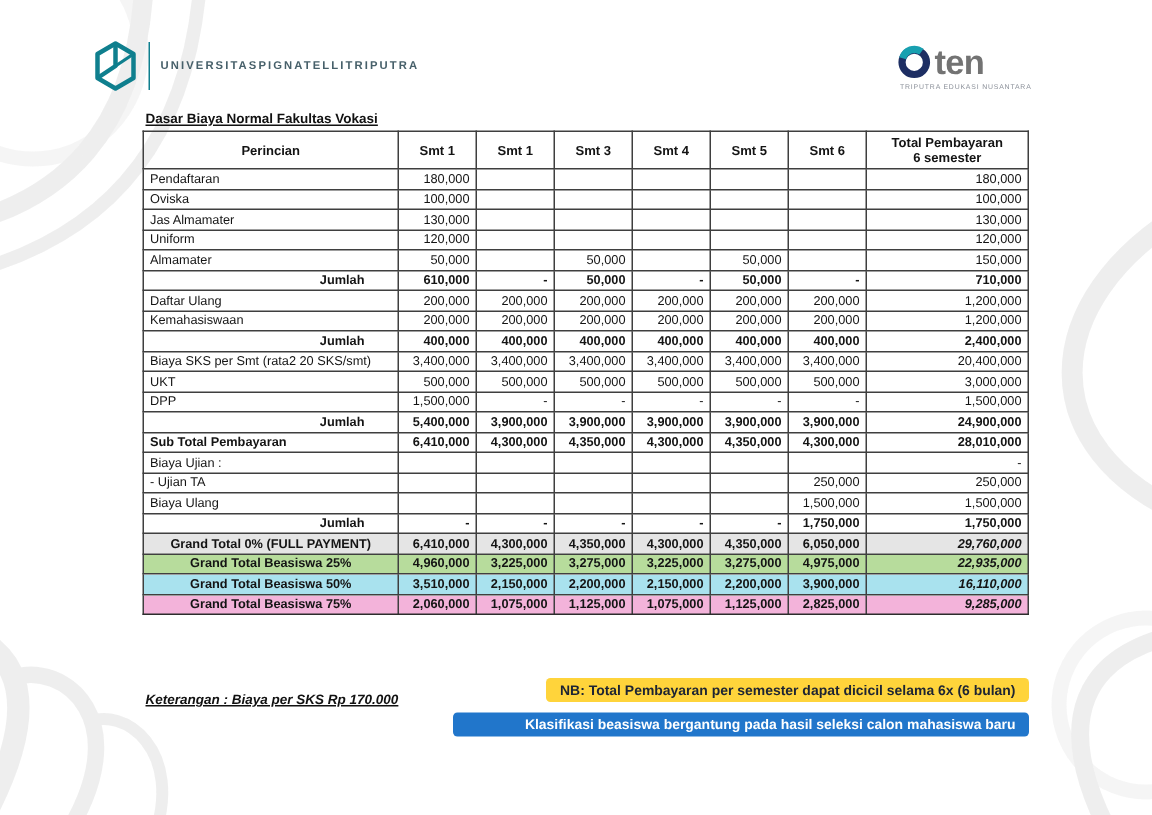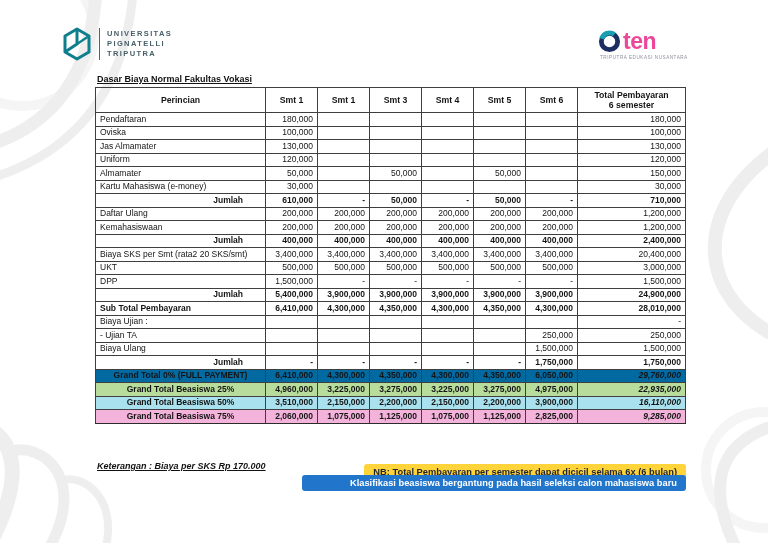--- a/index.html
+++ b/index.html
@@ -5,26 +5,26 @@
   * { margin:0; padding:0; box-sizing:border-box; }
   html,body { width:768px; height:543px; }
   body { font-family:"Liberation Sans", sans-serif; background:#fff; overflow:hidden; }
   .page { position:relative; width:768px; height:543px; background:#fff; overflow:hidden; }
   .bg-svg { position:absolute; left:0; top:0; z-index:0; }
   .content { position:absolute; left:0; top:0; width:768px; height:543px; z-index:1; }
 
   
   .uni-logo { position:absolute; left:62px; top:27px; display:flex; align-items:center; gap:7px; }
   .uni-divider { width:1px; height:32px; background:#0f7f8e; }
-  .uni-text { display:flex; flex-direction:column; justify-content:center; }
+  .uni-text { display:flex; flex-direction:row; justify-content:center; }
   .uni-text span { font-size:7.5px; font-weight:bold; letter-spacing:1.4px; color:#47606a; line-height:1.35; }
 
   .ten-logo { position:absolute; right:60px; top:30px; width:110px; }
   .ten-row { display:flex; align-items:center; gap:2px; }
-  .ten-word { font-size:23px; font-weight:bold; color:#ec4899; letter-spacing:-0.5px; line-height:1; }
+  .ten-word { font-size:23px; font-weight:bold; color:#737373; letter-spacing:-0.5px; line-height:1; }
   .ten-sub { font-size:4.6px; color:#8a8f98; letter-spacing:0.55px; margin-top:2px; margin-left:2px; white-space:nowrap; }
 
   
   .tbl-title { position:absolute; left:97px; top:74px; font-size:9px; font-weight:bold; color:#111;
                text-decoration:underline; }
 
   
   .fee-table-wrap { position:absolute; left:95px; top:87px; }
   table { border-collapse:collapse; table-layout:fixed; width:590px; color:#141414; }
   th, td { border:1px solid #3f3f3f; overflow:hidden; white-space:nowrap; }
@@ -41,21 +41,21 @@
   tr.grand td.total { font-style:italic; }
   tr.grand0 td { border-top:1.5px solid #2c2c2c; }
   tr.grand75 td { border-bottom:1.5px solid #2c2c2c; }
   table { border:1.5px solid #2c2c2c; }
 
   
   .keterangan { position:absolute; left:97px; top:461px; font-size:9px; font-weight:bold; font-style:italic;
                 color:#111; text-decoration:underline; }
   .note { position:absolute; right:82px; border-radius:3px; padding:3px 9px; font-size:9.3px; font-weight:bold;
           white-space:nowrap; }
-  .nb-note { top:464px; color:#1d2433; }
+  .nb-note { top:452px; color:#1d2433; }
   .klas-note { top:475px; color:#ffffff; }
 </style>
 </head>
 <body>
 
 <div class="page">
 
   <svg class="bg-svg" width="768" height="543" viewBox="0 0 768 543">
     <g fill="none" stroke="#ededed" opacity="0.9">
       <path d="M -30 150 C 40 135 92 88 96 -12" stroke-width="13"></path>
@@ -170,30 +170,20 @@
             <tr class="">
               <td class="label">Almamater</td>
               <td class="num">50,000</td>
               <td class="num"></td>
               <td class="num">50,000</td>
               <td class="num"></td>
               <td class="num">50,000</td>
               <td class="num"></td>
               <td class="num total">150,000</td>
             </tr>
-            <tr class="">
-              <td class="label">Kartu Mahasiswa (e-money)</td>
-              <td class="num">30,000</td>
-              <td class="num"></td>
-              <td class="num"></td>
-              <td class="num"></td>
-              <td class="num"></td>
-              <td class="num"></td>
-              <td class="num total">30,000</td>
-            </tr>
             <tr class="jumlah">
               <td class="label">Jumlah</td>
               <td class="num">610,000</td>
               <td class="num">-</td>
               <td class="num">50,000</td>
               <td class="num">-</td>
               <td class="num">50,000</td>
               <td class="num">-</td>
               <td class="num total">710,000</td>
             </tr>
@@ -310,21 +300,21 @@
             <tr class="jumlah">
               <td class="label">Jumlah</td>
               <td class="num">-</td>
               <td class="num">-</td>
               <td class="num">-</td>
               <td class="num">-</td>
               <td class="num">-</td>
               <td class="num">1,750,000</td>
               <td class="num total">1,750,000</td>
             </tr>
-            <tr class="grand grand0" style="background: #0369a1;">
+            <tr class="grand grand0" style="background: #e5e5e5;">
               <td class="label">Grand Total 0% (FULL PAYMENT)</td>
               <td class="num">6,410,000</td>
               <td class="num">4,300,000</td>
               <td class="num">4,350,000</td>
               <td class="num">4,300,000</td>
               <td class="num">4,350,000</td>
               <td class="num">6,050,000</td>
               <td class="num total">29,760,000</td>
             </tr>
             <tr class="grand grand25" style="background: rgb(183, 220, 156);">

